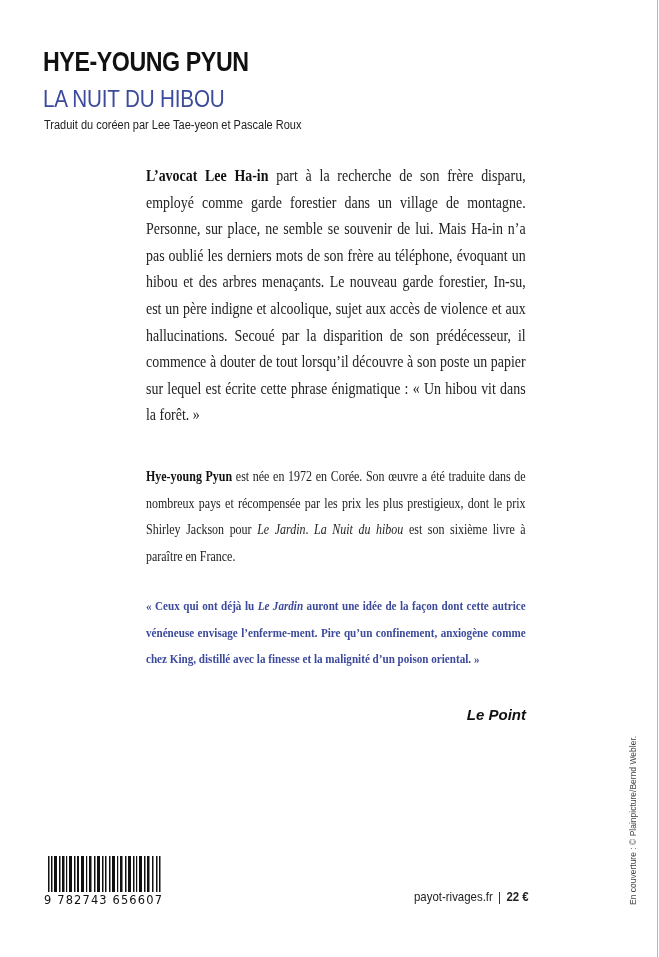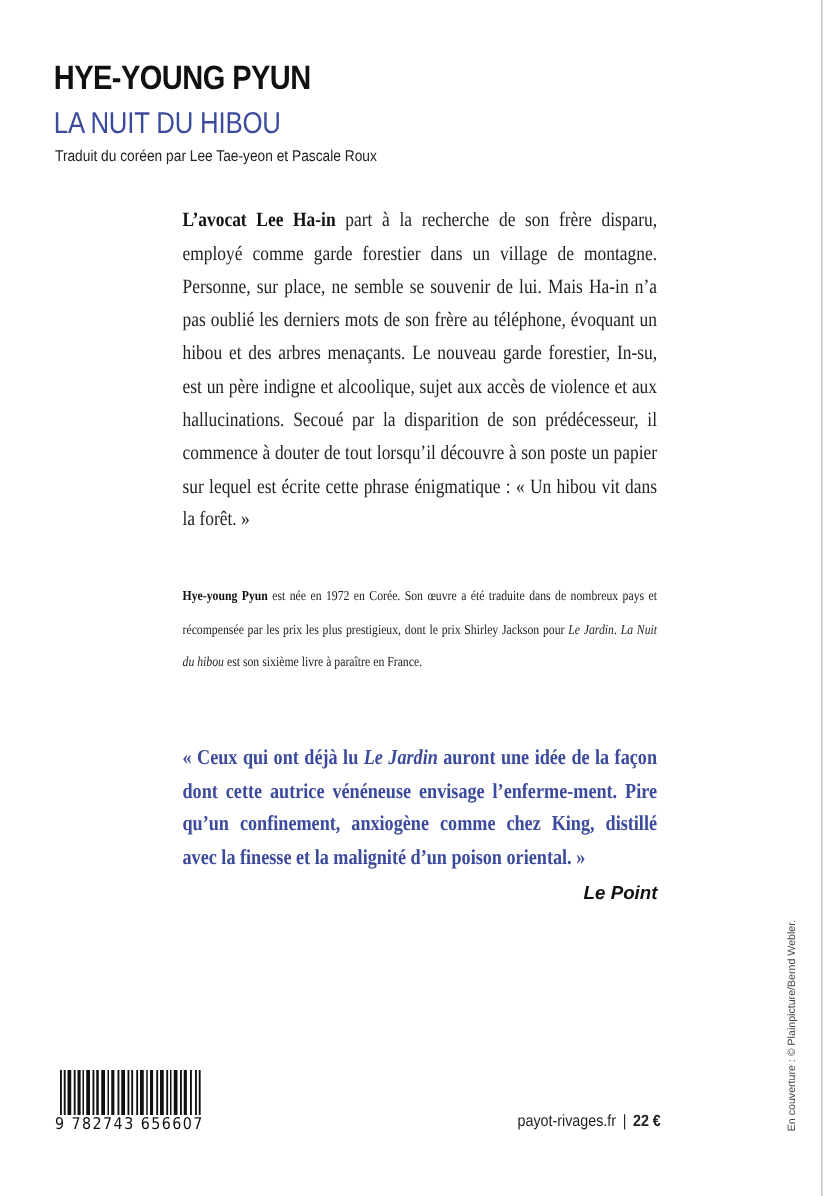--- a/index.html
+++ b/index.html
@@ -4,22 +4,22 @@
   <style>
     html, body { margin: 0; padding: 0; background: #ffffff; }
     body { width: 659px; height: 957px; position: relative; overflow: hidden; font-family: "Liberation Sans", "DejaVu Sans", sans-serif; color: #1a1a1a; }
     .right-edge { position: absolute; top: 0; right: 1px; width: 1px; height: 957px; background: #b8b8b8; }
     .author { position: absolute; left: 43px; top: 47px; font-size: 27px; font-weight: bold; letter-spacing: -0.5px; color: #111; transform: scaleX(0.86); transform-origin: left top; white-space: nowrap; }
     .title { position: absolute; left: 43px; top: 85px; font-size: 24px; color: #3c4a9c; letter-spacing: -0.2px; transform: scaleX(0.86); transform-origin: left top; white-space: nowrap; }
     .translator { position: absolute; left: 44px; top: 118px; font-size: 12.5px; color: #222; transform: scaleX(0.88); transform-origin: left top; white-space: nowrap; }
     .block { position: absolute; left: 146px; width: 380px; font-size: 16.3px; line-height: 26.6px; text-align: justify; color: #222; font-family: Liberation Serif, serif; }
     .block .inner { transform: scaleX(0.855); transform-origin: left top; width: 444px; }
     .synopsis { top: 163px; }
-    .bio { top: 464px; font-size: 11px; line-height: 26.6px; }
-    .quote { top: 593px; color: #3c4a9c; font-weight: bold; font-size: 17px; line-height: 26.6px; }
+    .bio { top: 464px; font-size: 14px; line-height: 26.6px; }
+    .quote { top: 593px; color: #3c4a9c; font-weight: bold; font-size: 13px; line-height: 26.6px; }
     .source { position: absolute; top: 706px; right: 133px; font-weight: bold; font-style: italic; font-size: 15px; color: #111; margin-left: 25px; }
     b.lead { font-weight: bold; color: #111; }
     .barcode { position: absolute; left: 44px; top: 856px; width: 122px; height: 43px; }
     .barcode-digits { position: absolute; left: 44px; top: 892px; font-size: 13px; letter-spacing: 1.3px; color: #111; white-space: nowrap; font-family: "DejaVu Sans", sans-serif; transform: scaleX(0.88); transform-origin: left top; background: #fff; padding-right: 2px; }
     .footer { position: absolute; top: 889px; left: 414px; font-size: 13px; color: #222; white-space: nowrap; transform: scaleX(0.88); transform-origin: left top; }
     .footer .price { font-weight: bold; }
     .footer .sep { margin: 0 6px; }
     .credit { position: absolute; left: 628px; top: 905px; font-size: 8.5px; color: #444; transform: rotate(-90deg); transform-origin: left top; white-space: nowrap; }
   </style>
 </head>

